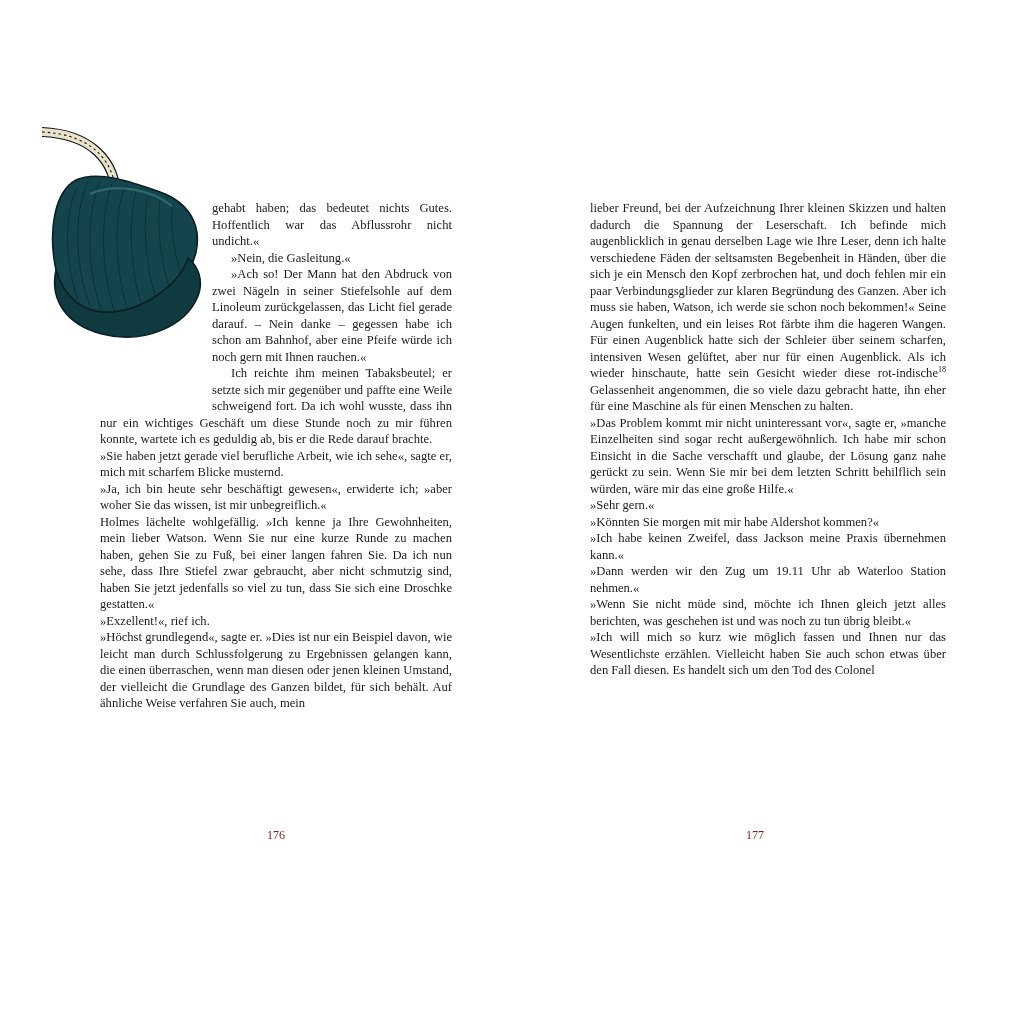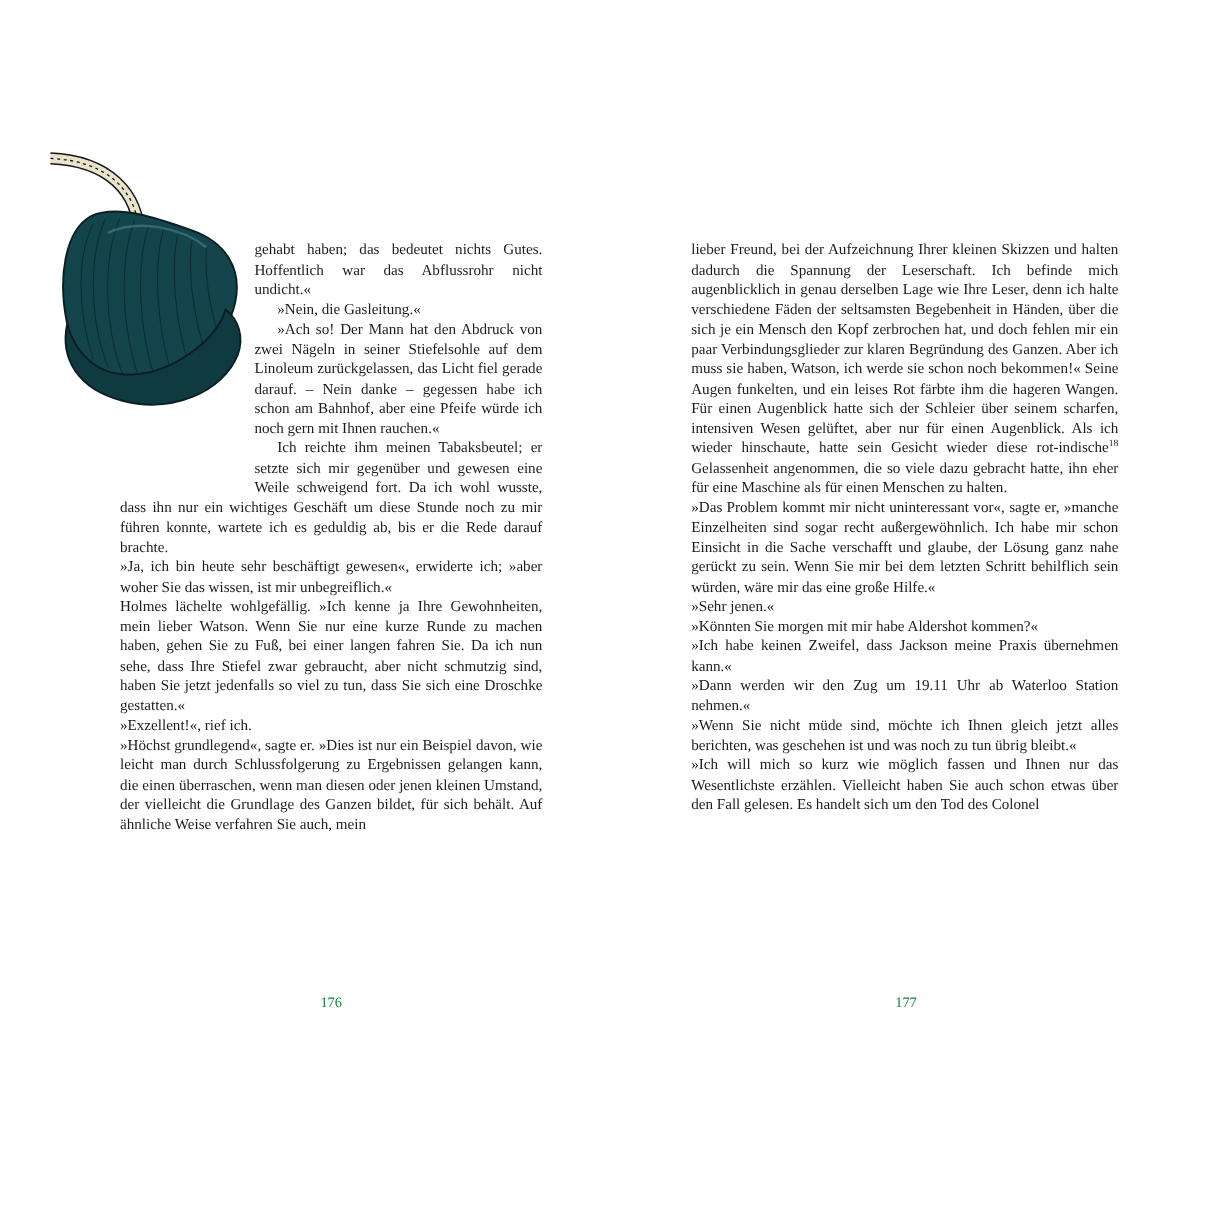--- a/index.html
+++ b/index.html
@@ -36,21 +36,21 @@
     position: absolute;
     top: 200px;
     width: 352px;
     font-size: 12.6px;
     line-height: 16.5px;
     text-align: justify;
     text-justify: inter-word;
     hyphens: manual;
   }
   .col-left { left: 100px; width: 352px; }
-  .col-right { left: 576px; width: 356px; }
+  .col-right { left: 590px; width: 356px; }
 
   .col p {
     margin: 0;
   }
   .col p.indent {
     text-indent: 19px;
   }
   
   .wrap-shape {
     float: left;
@@ -63,21 +63,21 @@
   sup {
     font-size: 8px;
     vertical-align: super;
     line-height: 0;
   }
 
   .folio {
     position: absolute;
     top: 828px;
     font-size: 12px;
-    color: #15803d;
+    color: #7f1d1d;
     width: 120px;
     text-align: center;
   }
   .folio-left { left: 216px; }
   .folio-right { left: 695px; }
 </style>
 </head>
 <body>
 
 <div class="page-spread">
@@ -112,33 +112,34 @@
 
       <path d="M70 74 C 96 62, 132 70, 152 86" fill="none" stroke="#3d7b82" stroke-width="2" opacity="0.7"></path>
     </svg>
   </div>
 
   <div class="col col-left">
     <div class="wrap-shape"></div>
     <p class="noindent">gehabt haben; das bedeutet nichts Gutes. Hoffentlich war das Abflussrohr nicht undicht.«</p>
     <p class="indent">»Nein, die Gasleitung.«</p>
     <p class="indent">»Ach so! Der Mann hat den Abdruck von zwei Nägeln in seiner Stiefelsohle auf dem Linoleum zurückgelassen, das Licht fiel gerade darauf. – Nein danke – gegessen habe ich schon am Bahnhof, aber eine Pfeife würde ich noch gern mit Ihnen rauchen.«</p>
-    <p class="indent">Ich reichte ihm meinen Tabaksbeutel; er setzte sich mir gegenüber und gewesen eine Weile schweigend fort. Da ich wohl wusste, dass ihn nur ein wichtiges Geschäft um diese Stunde noch zu mir führen konnte, wartete ich es geduldig ab, bis er die Rede darauf brachte.</p>
+    <p class="indent">Ich reichte ihm meinen Tabaksbeutel; er setzte sich mir gegenüber und paffte eine Weile schweigend fort. Da ich wohl wusste, dass ihn nur ein wichtiges Geschäft um diese Stunde noch zu mir führen konnte, wartete ich es geduldig ab, bis er die Rede darauf brachte.</p>
+    <p class="noindent">»Sie haben jetzt gerade viel berufliche Arbeit, wie ich sehe«, sagte er, mich mit scharfem Blicke musternd.</p>
     <p class="noindent">»Ja, ich bin heute sehr beschäftigt gewesen«, erwiderte ich; »aber woher Sie das wissen, ist mir unbegreiflich.«</p>
     <p class="noindent">Holmes lächelte wohlgefällig. »Ich kenne ja Ihre Gewohnheiten, mein lieber Watson. Wenn Sie nur eine kurze Runde zu machen haben, gehen Sie zu Fuß, bei einer langen fahren Sie. Da ich nun sehe, dass Ihre Stiefel zwar gebraucht, aber nicht schmutzig sind, haben Sie jetzt jedenfalls so viel zu tun, dass Sie sich eine Droschke gestatten.«</p>
     <p class="noindent">»Exzellent!«, rief ich.</p>
     <p class="noindent">»Höchst grundlegend«, sagte er. »Dies ist nur ein Beispiel davon, wie leicht man durch Schlussfolgerung zu Ergebnissen gelangen kann, die einen überraschen, wenn man diesen oder jenen kleinen Umstand, der vielleicht die Grundlage des Ganzen bildet, für sich behält. Auf ähnliche Weise verfahren Sie auch, mein</p>
   </div>
   <div class="folio folio-left">176</div>
 
   <div class="col col-right">
     <p class="noindent"><span>lieber Freund, bei der Aufzeichnung Ihrer kleinen Skizzen und halten dadurch die Spannung der Leserschaft. Ich befinde mich augenblicklich in genau derselben Lage wie Ihre Leser, denn ich halte verschiedene Fäden der seltsamsten Begebenheit in Händen, über die sich je ein Mensch den Kopf zerbrochen hat, und doch fehlen mir ein paar Verbindungsglieder zur klaren Begründung des Ganzen. Aber ich muss sie haben, Watson, ich werde sie schon noch bekommen!« Seine Augen funkelten, und ein leises Rot färbte ihm die hageren Wangen. Für einen Augenblick hatte sich der Schleier über seinem scharfen, intensiven Wesen gelüftet, aber nur für einen Augenblick. Als ich wieder hinschaute, hatte sein Gesicht wieder diese rot-indische</span><sup>18</sup><span> Gelassenheit angenommen, die so viele dazu gebracht hatte, ihn eher für eine Maschine als für einen Menschen zu halten.</span></p>
     <p class="noindent">»Das Problem kommt mir nicht uninteressant vor«, sagte er, »manche Einzelheiten sind sogar recht außergewöhnlich. Ich habe mir schon Einsicht in die Sache verschafft und glaube, der Lösung ganz nahe gerückt zu sein. Wenn Sie mir bei dem letzten Schritt behilflich sein würden, wäre mir das eine große Hilfe.«</p>
-    <p class="noindent">»Sehr jenen.«</p>
+    <p class="noindent">»Sehr gern.«</p>
     <p class="noindent">»Könnten Sie morgen mit mir habe Aldershot kommen?«</p>
     <p class="noindent">»Ich habe keinen Zweifel, dass Jackson meine Praxis übernehmen kann.«</p>
     <p class="noindent">»Dann werden wir den Zug um 19.11 Uhr ab Waterloo Station nehmen.«</p>
     <p class="noindent">»Wenn Sie nicht müde sind, möchte ich Ihnen gleich jetzt alles berichten, was geschehen ist und was noch zu tun übrig bleibt.«</p>
-    <p class="noindent">»Ich will mich so kurz wie möglich fassen und Ihnen nur das Wesentlichste erzählen. Vielleicht haben Sie auch schon etwas über den Fall gelesen. Es handelt sich um den Tod des Colonel</p>
+    <p class="noindent">»Ich will mich so kurz wie möglich fassen und Ihnen nur das Wesentlichste erzählen. Vielleicht haben Sie auch schon etwas über den Fall diesen. Es handelt sich um den Tod des Colonel</p>
   </div>
   <div class="folio folio-right">177</div>
 
 </div>
 
 </body></html>

